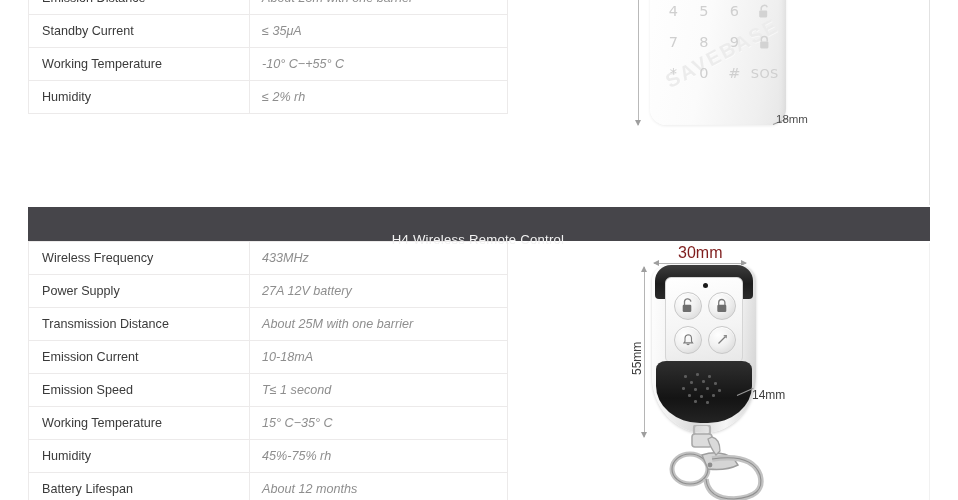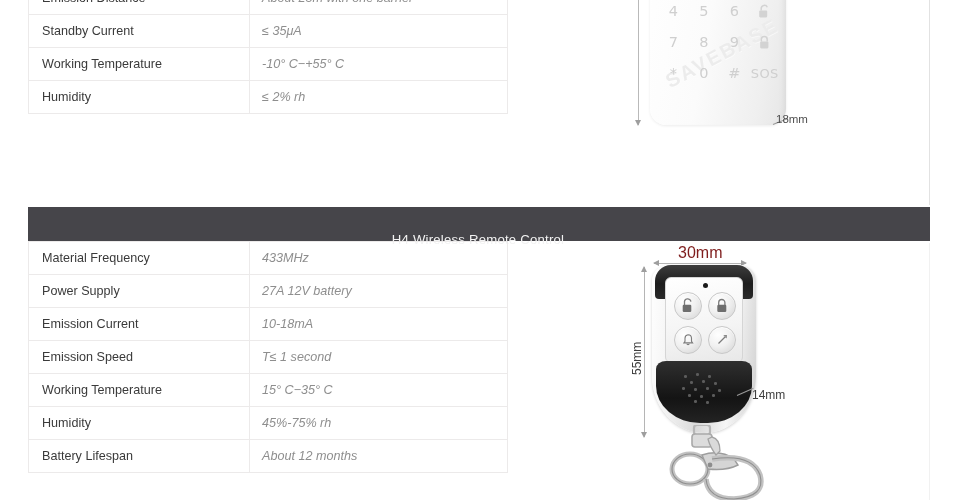--- a/index.html
+++ b/index.html
@@ -333,26 +333,30 @@
     </tbody>
   </table>
 
   <div class="band">
     <div class="band-title">H4 Wireless Remote Control</div>
   </div>
 
   <table class="spec-table lower">
     <tbody>
       <tr>
-        <td class="k">Material Frequency</td>
+        <td class="k">Wireless Frequency</td>
         <td class="v">433MHz</td>
       </tr>
       <tr>
         <td class="k">Power Supply</td>
         <td class="v">27A 12V battery</td>
+      </tr>
+      <tr>
+        <td class="k">Transmission Distance</td>
+        <td class="v">About 25M with one barrier</td>
       </tr>
       <tr>
         <td class="k">Emission Current</td>
         <td class="v">10-18mA</td>
       </tr>
       <tr>
         <td class="k">Emission Speed</td>
         <td class="v">T≤ 1 second</td>
       </tr>
       <tr>

